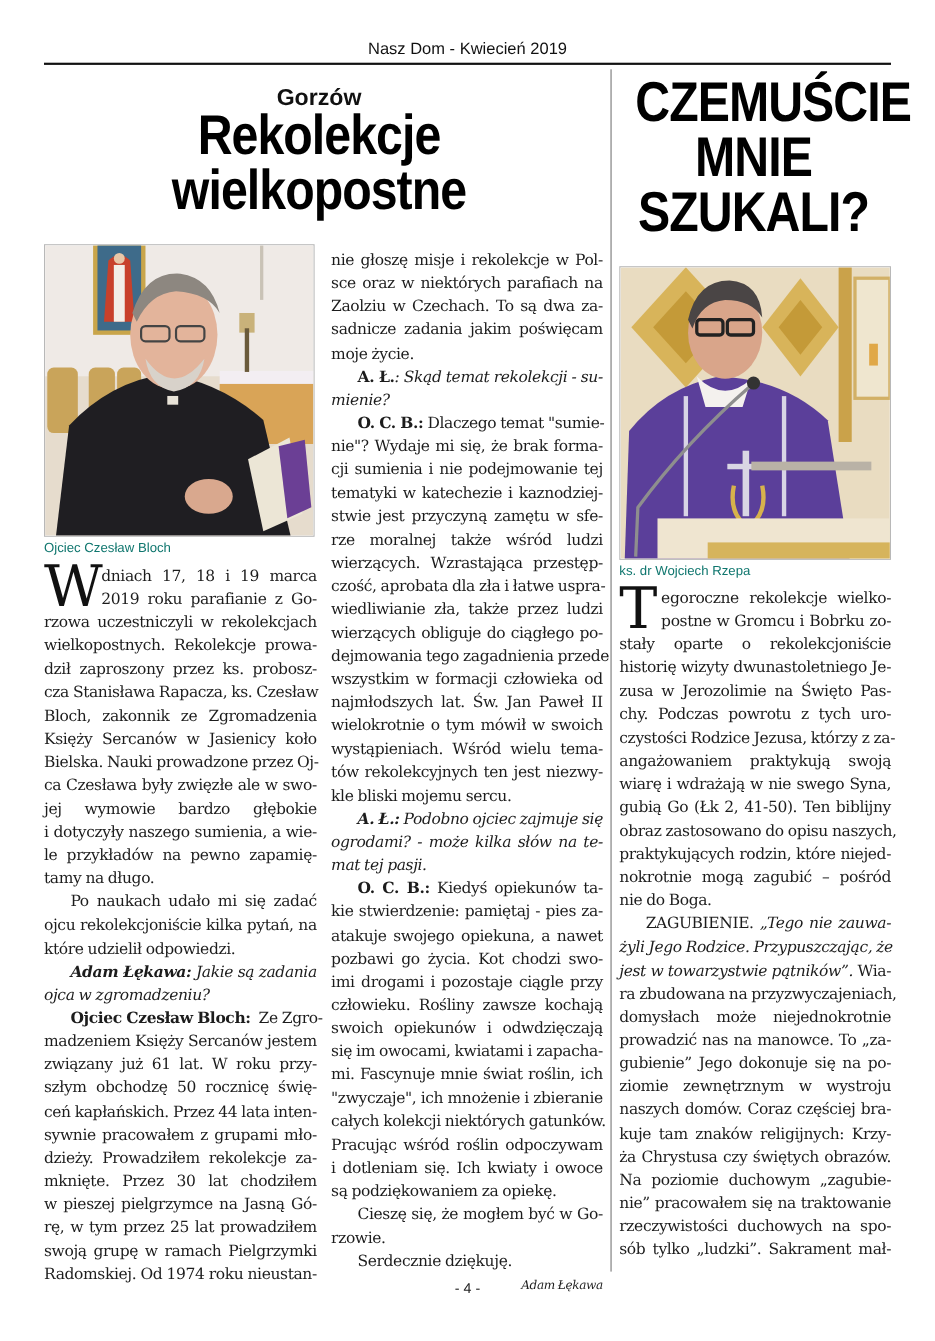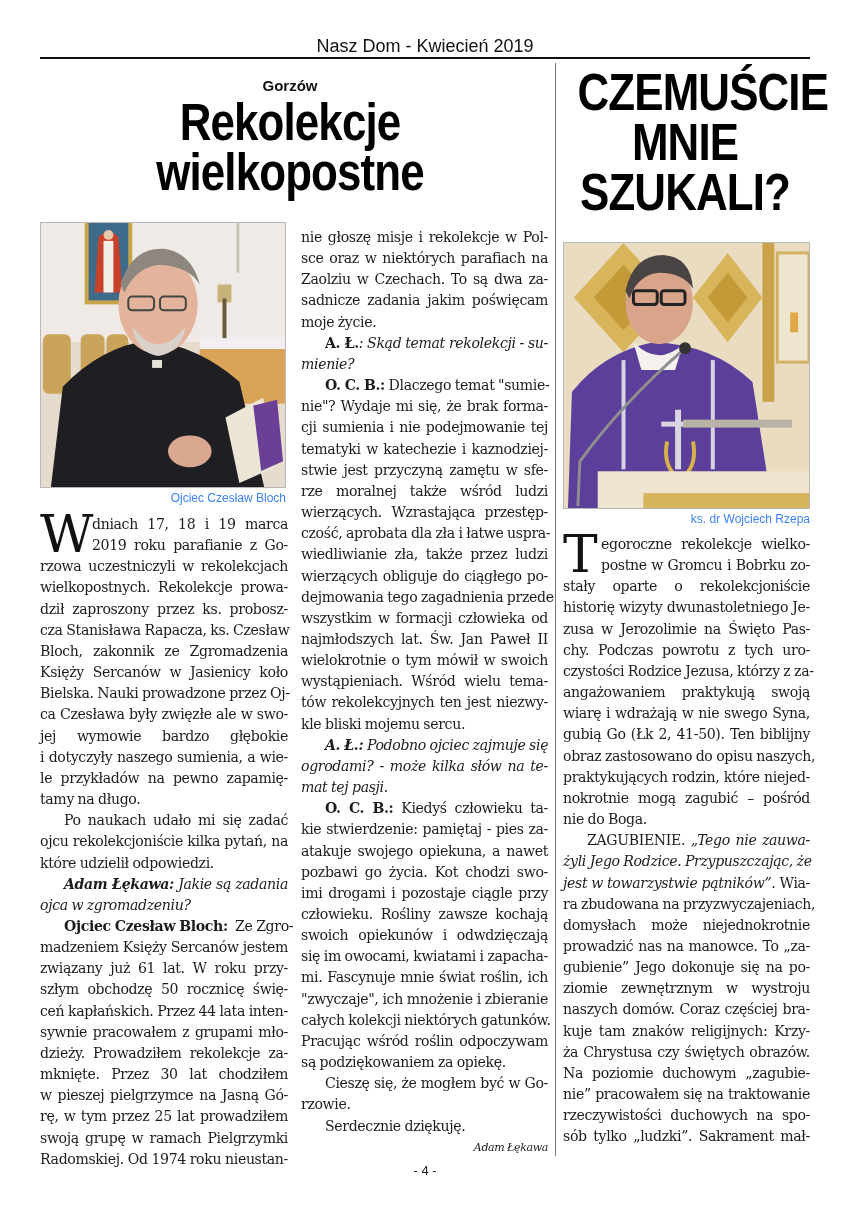--- a/index.html
+++ b/index.html
@@ -1,45 +1,45 @@
 <!DOCTYPE html>
 <html><head>
 <meta charset="utf-8">
 <style>
   * { box-sizing: border-box; margin: 0; padding: 0; }
   html, body { width: 850px; height: 1219px; background: #ffffff; overflow: hidden; }
   body { position: relative; font-family: "DejaVu Serif", serif; color: #1a1a1a; }
 
   .running-head {
     position: absolute; left: 40px; top: 36px; width: 770px;
-    text-align: center; font-family: "Liberation Sans", sans-serif; font-size: 18px; color: #111;
+    text-align: center; font-family: "Liberation Sans", sans-serif; font-size: 15px; color: #111;
   }
   .head-rule { position: absolute; left: 40px; top: 57px; width: 770px; height: 2px; background: #111; }
   .col-divider { position: absolute; left: 555px; top: 63px; width: 1px; height: 1093px; background: #777; }
 
   
   .kicker {
     position: absolute; left: 40px; top: 77px; width: 500px; text-align: center;
-    font-family: "Liberation Sans", sans-serif; font-weight: bold; font-size: 15px; color: #111;
+    font-family: "Liberation Sans", sans-serif; font-weight: bold; font-size: 21px; color: #111;
   }
   .headline {
     position: absolute; font-family: "Liberation Sans", sans-serif; font-weight: bold; color: #000;
     text-align: center; line-height: 0.98; letter-spacing: -1px;
   }
   .headline-left { left: 40px; top: 98px; width: 500px; font-size: 51px; transform: scaleX(0.86); transform-origin: center top; }
   .headline-right { left: 560px; top: 68px; width: 250px; font-size: 51px; transform: scaleX(0.86); transform-origin: center top; }
   .headline span { display: block; }
 
   
   .photo { position: absolute; border: 1px solid #b8b8b8; overflow: hidden; }
   .photo svg { display: block; width: 100%; height: 100%; }
   .photo-left { left: 40px; top: 222px; width: 246px; height: 266px; }
   .photo-right { left: 563px; top: 242px; width: 247px; height: 267px; }
   .caption {
-    position: absolute; font-family: "Liberation Sans", sans-serif; font-size: 12px; color: #3b82f6; text-align: right;
+    position: absolute; font-family: "Liberation Sans", sans-serif; font-size: 12px; color: #0f766e; text-align: left;
   }
   .caption-left { left: 40px; top: 491px; width: 246px; }
   .caption-right { left: 563px; top: 512px; width: 247px; }
 
   
   .col {
     position: absolute; font-family: "DejaVu Serif", serif; font-size: 14.1px; line-height: 21.15px;
     text-align: justify; color: #1c1c1c; letter-spacing: -0.35px; word-spacing: -0.5px;
   }
   .col .line { display: block; text-align: justify; text-align-last: justify; white-space: nowrap; }
@@ -189,32 +189,33 @@
     <span class="line">wystąpieniach. Wśród wielu tema-</span>
     <span class="line">tów rekolekcyjnych ten jest niezwy-</span>
     <span class="line last">kle bliski mojemu sercu.</span>
   </div>
   <div>
     <span class="line" style="padding-left:24px"><b><i>A. Ł.:</i></b><i> Podobno ojciec zajmuje się</i></span>
     <span class="line"><i>ogrodami? - może kilka słów na te-</i></span>
     <span class="line last"><i>mat tej pasji.</i></span>
   </div>
   <div>
-    <span class="line" style="padding-left:24px"><b>O. C. B.:</b><span> Kiedyś człowieku ta-</span></span>
+    <span class="line" style="padding-left:24px"><b>O. C. B.:</b><span> Kiedyś opiekunów ta-</span></span>
     <span class="line">kie stwierdzenie: pamiętaj - pies za-</span>
     <span class="line">atakuje swojego opiekuna, a nawet</span>
     <span class="line">pozbawi go życia. Kot chodzi swo-</span>
     <span class="line">imi drogami i pozostaje ciągle przy</span>
     <span class="line">człowieku. Rośliny zawsze kochają</span>
     <span class="line">swoich opiekunów i odwdzięczają</span>
     <span class="line">się im owocami, kwiatami i zapacha-</span>
     <span class="line">mi. Fascynuje mnie świat roślin, ich</span>
     <span class="line">"zwyczaje", ich mnożenie i zbieranie</span>
     <span class="line">całych kolekcji niektórych gatunków.</span>
     <span class="line">Pracując wśród roślin odpoczywam</span>
+    <span class="line">i dotleniam się. Ich kwiaty i owoce</span>
     <span class="line last">są podziękowaniem za opiekę.</span>
   </div>
   <div>
     <span class="line" style="padding-left:24px">Cieszę się, że mogłem być w Go-</span>
     <span class="line last">rzowie.</span>
     <span class="line last" style="padding-left:24px">Serdecznie dziękuję.</span>
     <span class="signature">Adam Łękawa</span>
   </div>
 </div>
 

